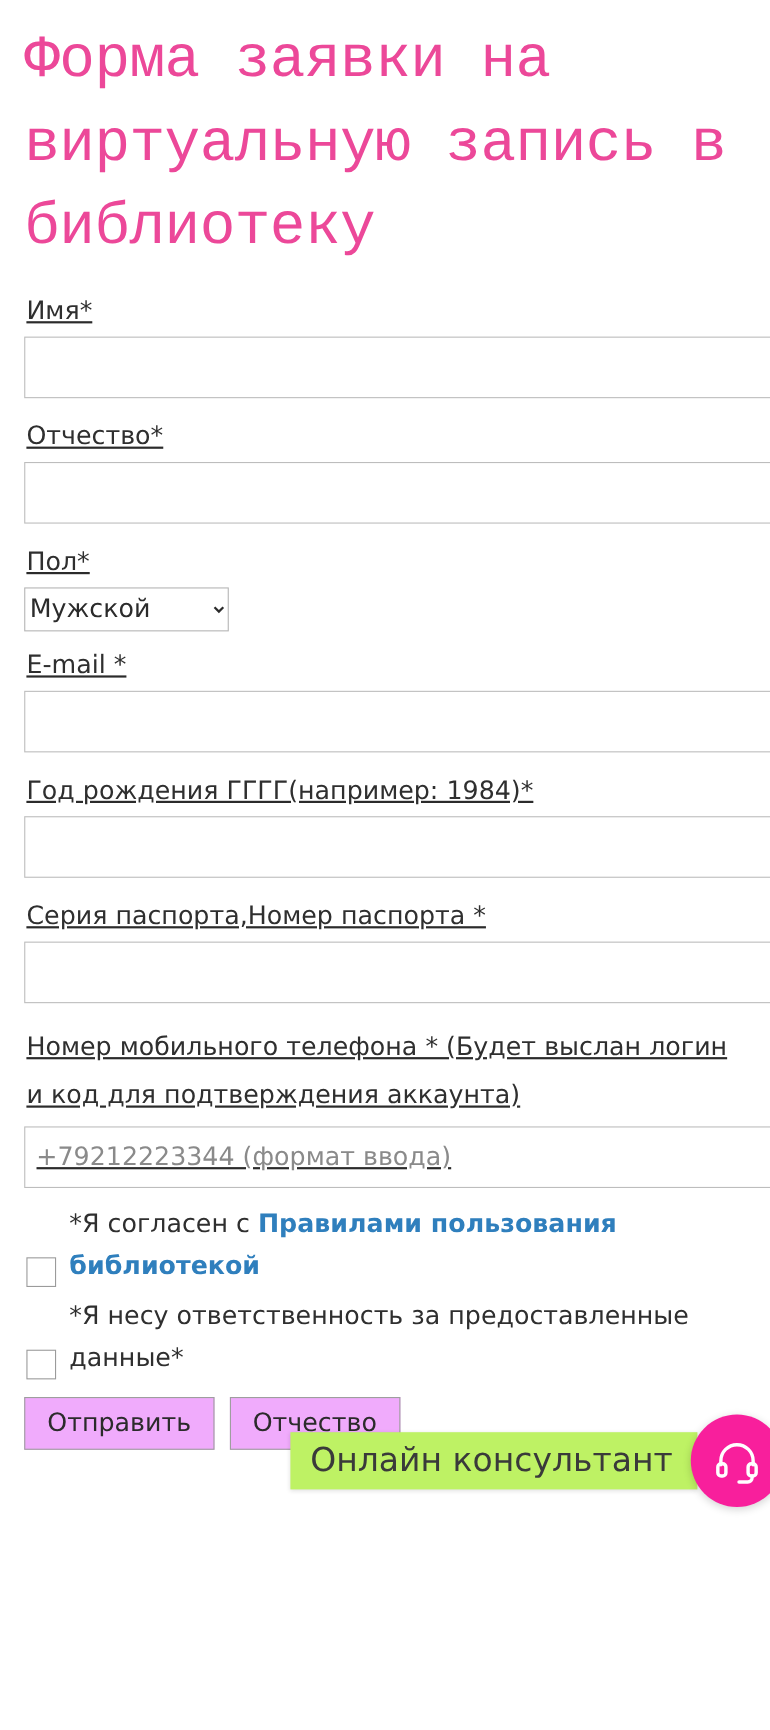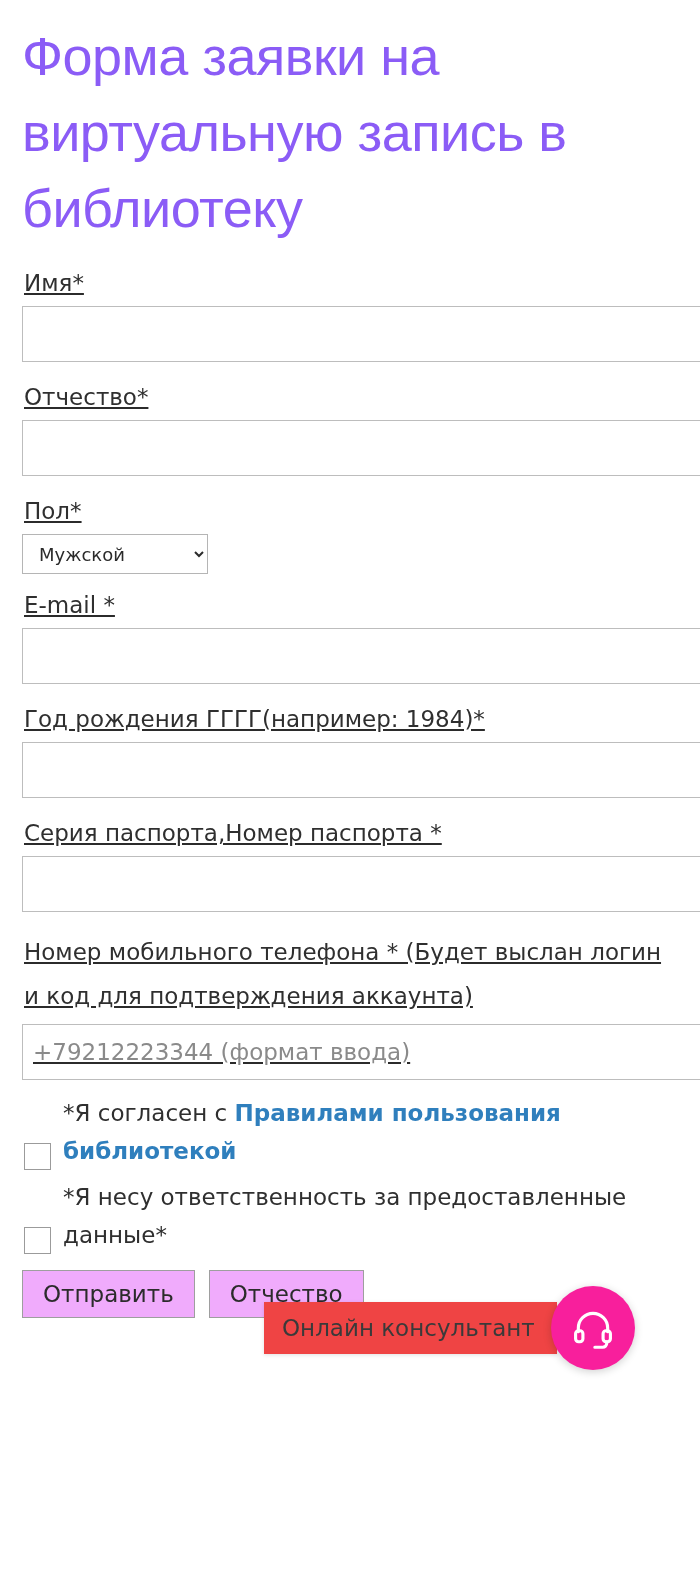--- a/index.html
+++ b/index.html
@@ -17,27 +17,27 @@
     -webkit-font-smoothing: antialiased;
   }
   .page {
     position: relative;
     width: 700px;
     height: 1573px;
     box-sizing: border-box;
     padding: 18px 0 0 22px;
   }
   h1.form-title {
-    font-family: Liberation Sans, sans-serif;
+    font-family: Liberation Mono, monospace;
     font-weight: 400;
     font-size: 54px;
     line-height: 76px;
     letter-spacing: -0.5px;
     margin: 0 0 16px 0;
-    color: #8b5cf6;
+    color: #ec4899;
     max-width: 640px;
   }
   .field {
     margin: 0 0 0 0;
     text-decoration: underline;
   }
   .field-label {
     font-size: 23px;
     line-height: 34px;
     color: #2f2f2f;
@@ -67,26 +67,26 @@
   .text-input::placeholder {
     color: #8a8a8a;
   }
   .select-wrap {
     margin-bottom: 10px;
   }
   select.gender-select {
     box-sizing: border-box;
     height: 40px;
     min-width: 186px;
-    font-size: 18px;
+    font-size: 23px;
     font-family: "DejaVu Sans", sans-serif;
     color: #2b2b2b;
     border: 1px solid #b5b5b5;
     background: #ffffff;
-    padding: 2px 12px;
+    padding: 2px 0;
     outline: none;
   }
   .checkbox-row {
     display: flex;
     align-items: flex-end;
     margin: 8px 0 0 0;
     max-width: 660px;
   }
   input[type="checkbox"].cb {
     -webkit-appearance: none;
@@ -127,24 +127,24 @@
   
   .consultant {
     position: absolute;
     left: 264px;
     top: 1286px;
     display: flex;
     align-items: center;
     z-index: 20;
   }
   .consultant-bubble {
-    background: #ef4444;
+    background: #bef264;
     color: #3a3a3a;
     font-family: "DejaVu Sans", sans-serif;
-    font-size: 23px;
+    font-size: 30px;
     line-height: 52px;
     padding: 0 22px 0 18px;
     height: 52px;
     white-space: nowrap;
     box-shadow: 0 1px 4px rgba(0,0,0,0.12);
   }
   .consultant-btn {
     width: 84px;
     height: 84px;
     border-radius: 50%;

